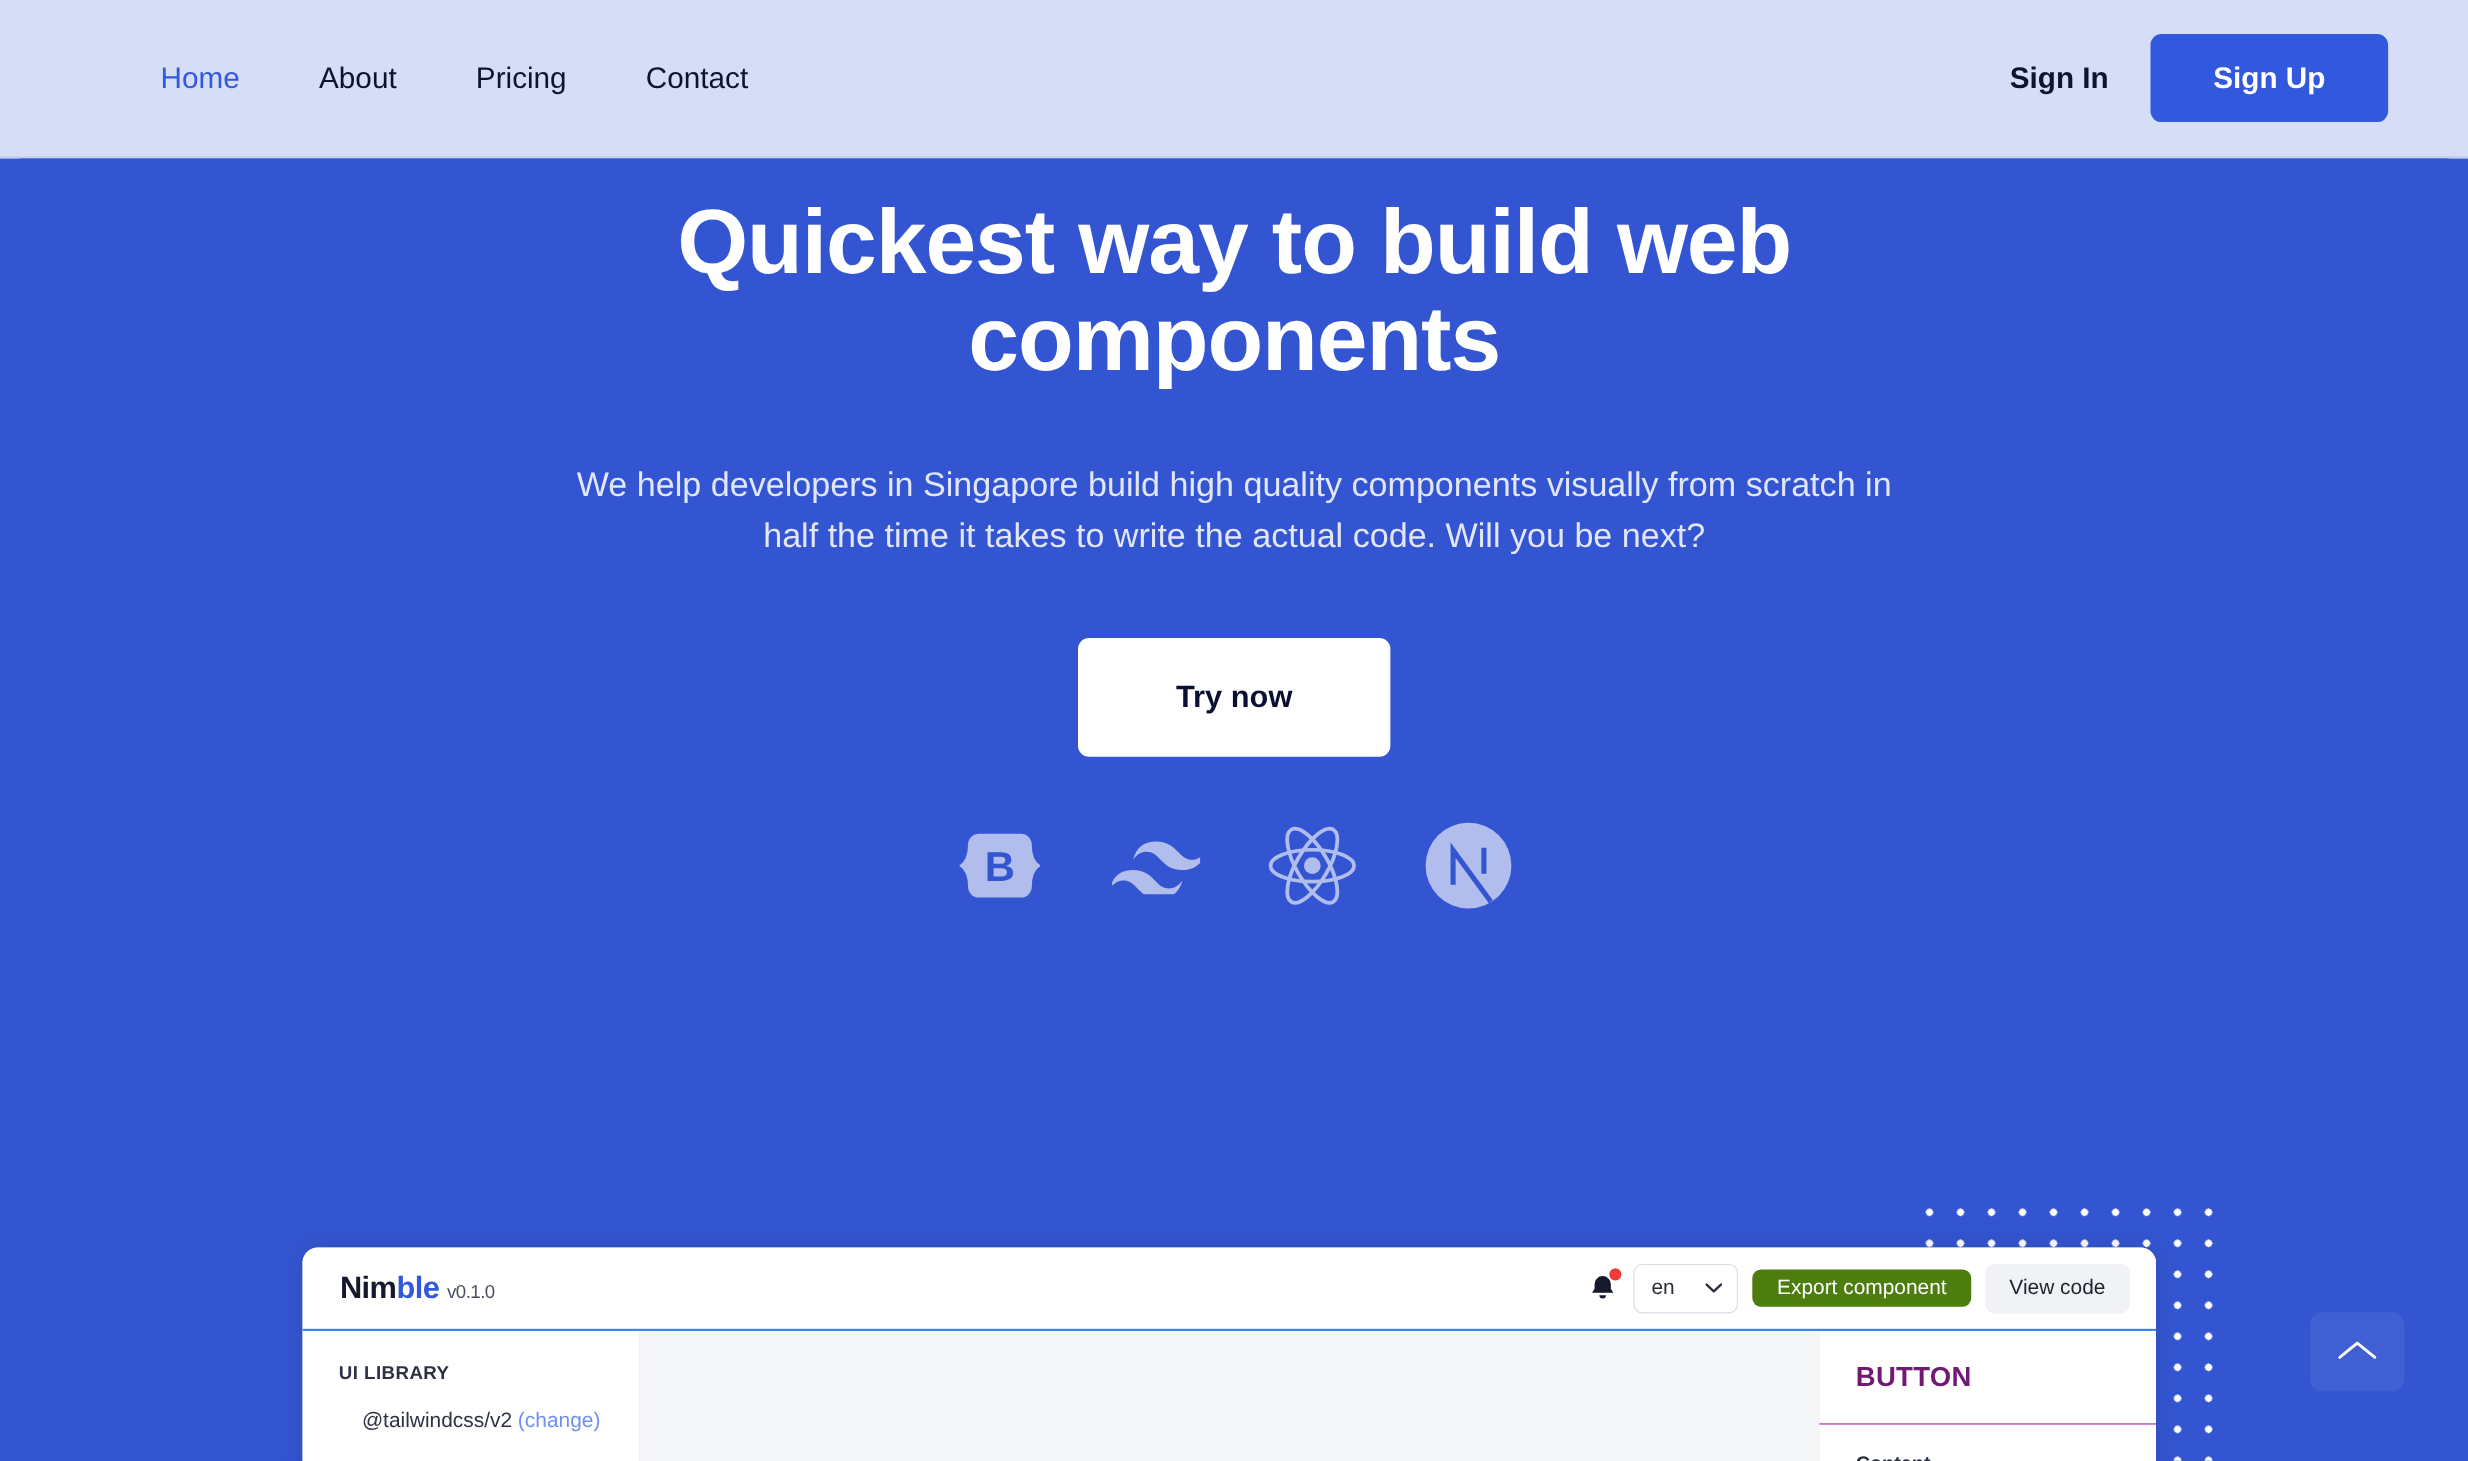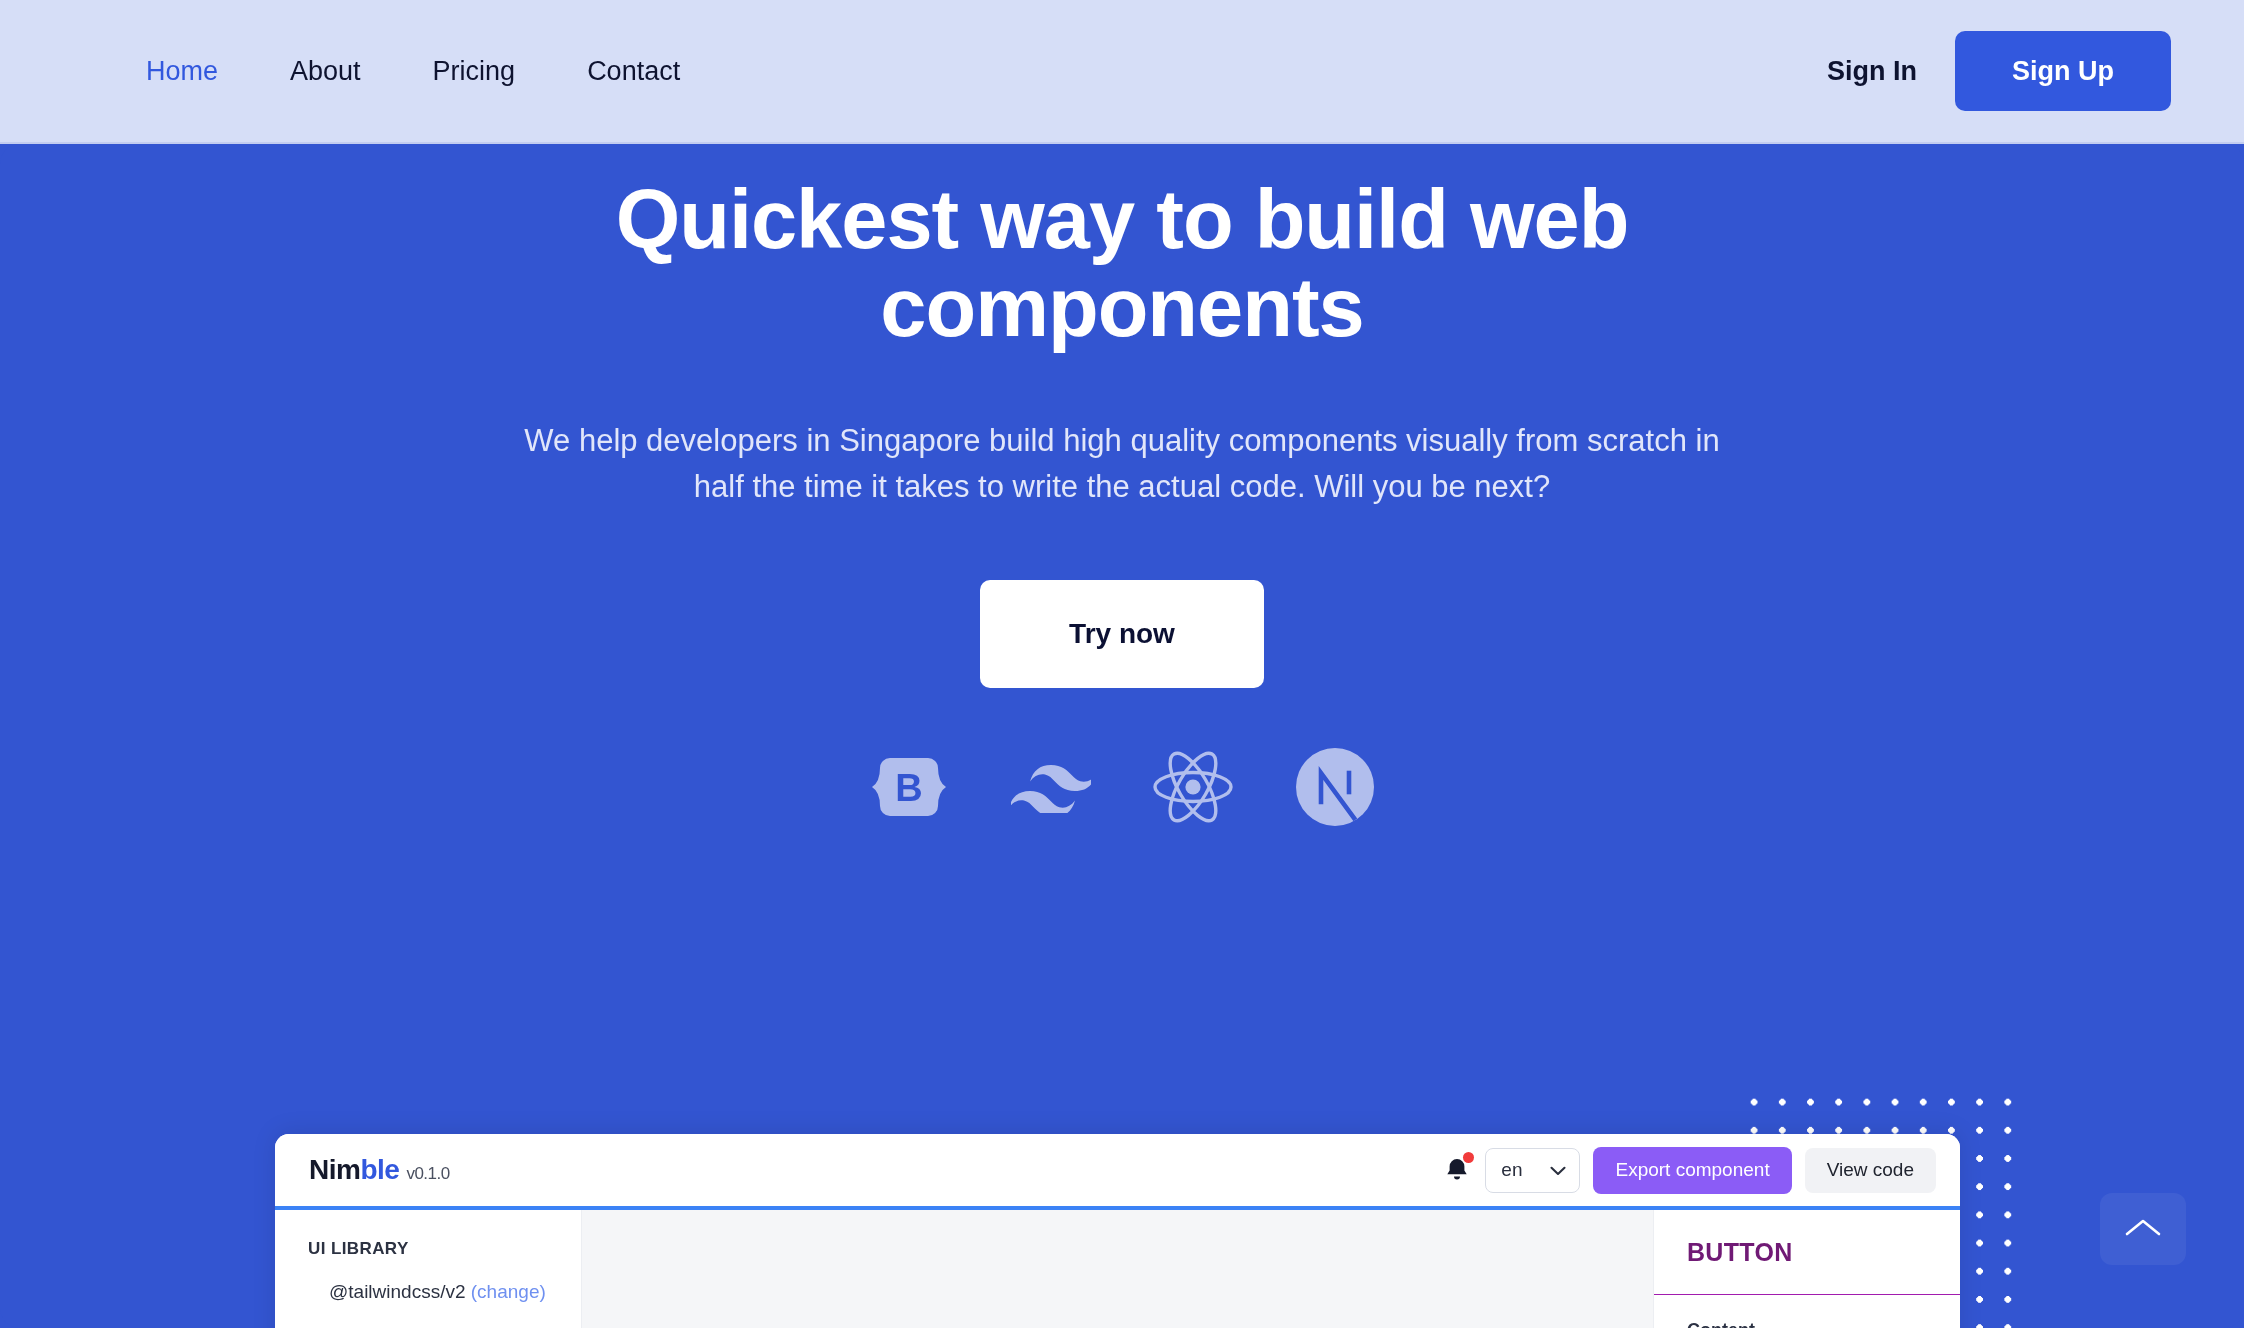--- a/index.html
+++ b/index.html
@@ -175,21 +175,21 @@
     overflow: hidden;
     box-shadow: 0 -2px 24px rgba(0,0,0,0.10);
   }
 
   .app-topbar {
     height: 76px;
     display: flex;
     align-items: center;
     padding: 0 24px 0 34px;
     background: #fff;
-    border-bottom: 4px solid #3b82f6;
+    border-bottom: 2px solid #3b82f6;
   }
   .app-brand {
     font-size: 28px;
     font-weight: bold;
     color: #15192B;
     letter-spacing: -0.5px;
   }
   .app-brand .blue { color: #3258DE; }
   .app-ver {
     font-size: 17px;
@@ -223,25 +223,25 @@
     border: 1px solid #D8DCE5;
     border-radius: 8px;
     height: 45px;
     padding: 0 13px 0 15px;
     font-size: 19px;
     color: #2A2F3E;
     background: #fff;
     cursor: pointer;
   }
   .btn-export {
-    background: #8b5cf6;
+    background: #4d7c0f;
     color: #fff;
     border: none;
     border-radius: 8px;
-    height: 47px;
+    height: 34px;
     padding: 0 22px;
     font-size: 19px;
     cursor: pointer;
     font-family: "Liberation Sans", sans-serif;
     white-space: nowrap;
   }
   .btn-viewcode {
     background: #F1F2F5;
     color: #20242F;
     border: none;

